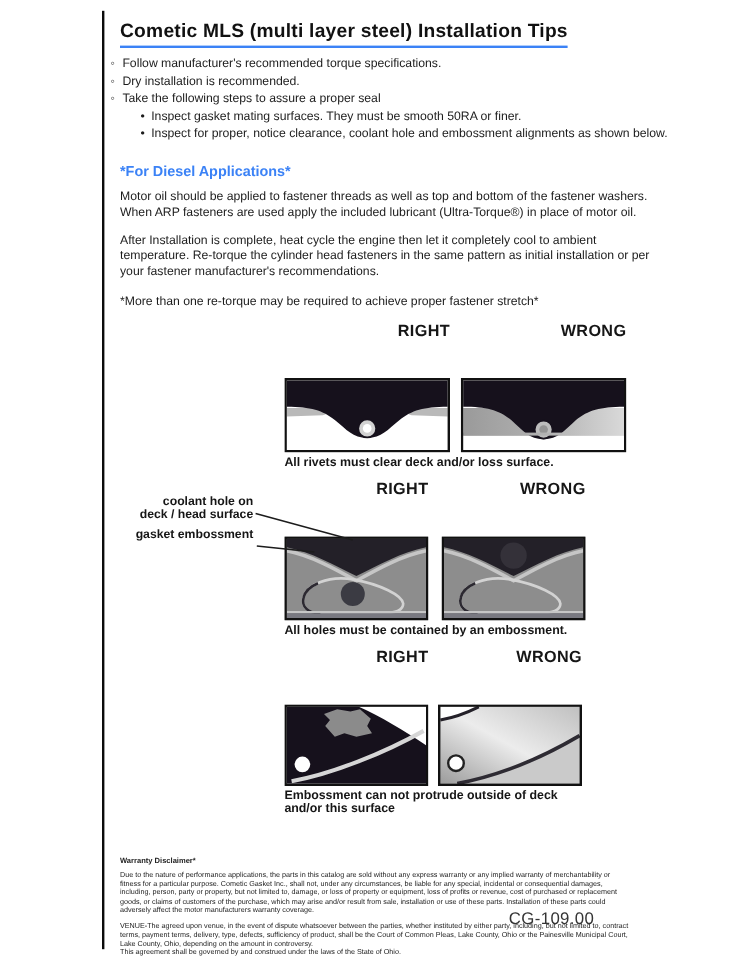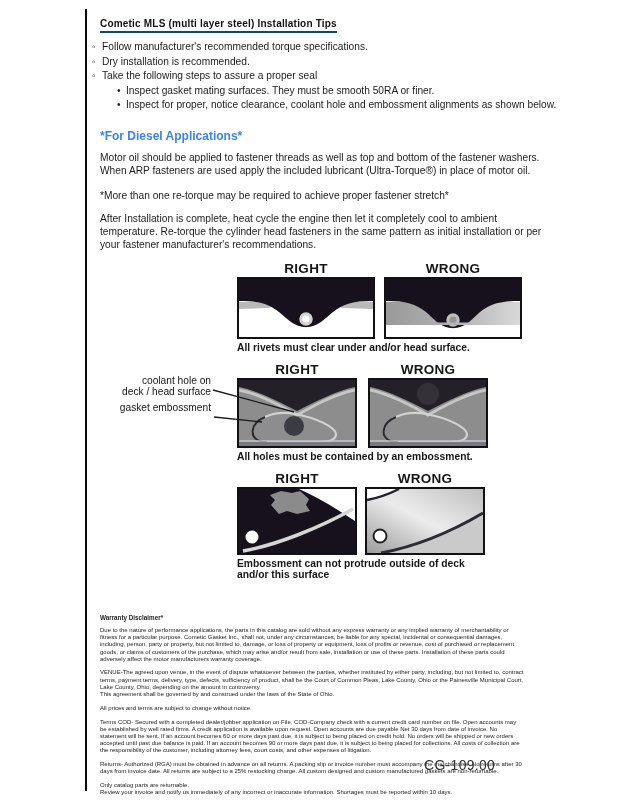--- a/index.html
+++ b/index.html
@@ -4,44 +4,44 @@
 <style>
   html,body{margin:0;padding:0;background:#ffffff;}
   .page{
     position:relative;width:618px;height:800px;background:#ffffff;overflow:hidden;
     font-family:"Liberation Sans", sans-serif;color:#1c1c1c;
   }
   .left-rule{position:absolute;left:85px;top:9px;width:2px;height:782px;background:#0b0b0b;}
   .content{position:absolute;left:100px;top:12px;width:458px;}
 
   .title{
-    display:inline-block;font-size:10px;font-weight:700;letter-spacing:.2px;
-    border-bottom:2px solid #0c4a6e;padding-bottom:2px;margin:6px 0 7px 0;color:#111;
+    display:inline-block;font-size:16px;font-weight:700;letter-spacing:.2px;
+    border-bottom:2px solid #3b82f6;padding-bottom:2px;margin:6px 0 7px 0;color:#111;
   }
   .tip{display:flex;font-size:10.2px;line-height:14.6px;margin-left:-8px;}
   .tip .mk{width:10px;flex:0 0 10px;text-align:left;}
   .tip.sub{margin-left:17px;}
   .tip.sub .mk{width:9px;flex:0 0 9px;}
 
   .diesel-head{font-size:12px;font-weight:700;margin:16px 0 8px 0;color:#3b82f6;}
   .para{font-size:10.2px;line-height:13px;margin:0 0 10px 0;width:452px;}
   .note{margin-top:12px;}
 
   .figures{margin-left:137px;width:300px;}
   .fig-row{margin-top:9px;}
   .fig-pair{display:flex;gap:9px;}
-  .fig-col{display:flex;flex-direction:column;align-items:center;}
+  .fig-col{display:flex;flex-direction:column;align-items:flex-end;gap:31px;}
   .fig-label{font-size:13.5px;font-weight:700;letter-spacing:.3px;color:#161616;margin-bottom:1px;}
   .fig-caption{font-size:10.3px;font-weight:700;margin-top:3px;color:#161616;}
   .fig-caption.wrap{width:256px;line-height:11.5px;}
   .panel{display:block;}
   .fig2-wrap{position:relative;}
   .callouts{
     position:absolute;left:-137px;top:13px;width:111px;text-align:right;
-    font-size:10.2px;font-weight:400;line-height:11.5px;color:#161616;
+    font-size:10.2px;font-weight:700;line-height:11.5px;color:#161616;
   }
   .callout{white-space:pre-line;}
   .callout.second{margin-top:4px;}
   .leader-lines{position:absolute;left:-137px;top:0;pointer-events:none;}
 
   .disclaimer{margin-top:33px;width:424px;color:#232323;}
   .disc-head{font-size:6.3px;font-weight:700;margin-bottom:6px;}
   .disc-para{font-size:6px;line-height:7.2px;margin:0 0 6.5px 0;white-space:pre-line;}
 
   .footer-code{position:absolute;left:400px;top:757px;font-size:14px;letter-spacing:.3px;color:#343434;margin-left:24px;}
@@ -74,22 +74,22 @@
         <span>Inspect gasket mating surfaces.  They must be smooth 50RA or finer.</span>
       </div>
       <div class="tip sub">
         <span class="mk">•</span>
         <span>Inspect for proper, notice clearance, coolant hole and embossment alignments as shown below.</span>
       </div>
     </div>
 
     <div class="diesel-head">*For Diesel Applications*</div>
     <p class="para">Motor oil should be applied to fastener threads as well as top and bottom of the fastener washers. When ARP fasteners are used apply the included lubricant (Ultra-Torque®) in place of motor oil.</p>
+    <p class="para">After Installation is complete, heat cycle the engine then let it completely cool to ambient temperature. Re-torque the cylinder head fasteners in the same pattern as initial installation or per your fastener manufacturer's recommendations.</p>
     <p class="para note">*More than one re-torque may be required to achieve proper fastener stretch*</p>
-    <p class="para">After Installation is complete, heat cycle the engine then let it completely cool to ambient temperature. Re-torque the cylinder head fasteners in the same pattern as initial installation or per your fastener manufacturer's recommendations.</p>
 
     <div class="figures">
 
       <div class="fig-row">
         <div class="fig-pair">
           <div class="fig-col">
             <div class="fig-label">RIGHT</div>
             <svg class="panel" width="138" height="62" viewBox="0 0 138 62">
               <rect x="0" y="0" width="138" height="62" fill="#ffffff"></rect>
               <polygon points="2,25 50,25 32,31 2,32" fill="#b9b9b9"></polygon>
@@ -113,21 +113,21 @@
               <rect x="0" y="0" width="138" height="62" fill="#ffffff"></rect>
               <rect x="2" y="25" width="134" height="23" fill="url(#gradDeck)"></rect>
               <path d="M2,2 H136 V24 C116,24 106,27 96,35 C86,44 81,51 69,51 C57,51 52,44 42,35 C32,27 22,24 2,24 Z" fill="#16111c"></path>
               <circle cx="69" cy="43" r="7.5" fill="#bdbdbd" stroke="#16111c" stroke-width="1.5"></circle>
               <circle cx="69" cy="43" r="3.6" fill="#949494"></circle>
               <rect x="2" y="45.5" width="134" height="2.5" fill="url(#gradDeck)"></rect>
               <rect x="1" y="1" width="136" height="60" fill="none" stroke="#111111" stroke-width="2"></rect>
             </svg>
           </div>
         </div>
-        <div class="fig-caption">All rivets must clear under and/or head surface.</div>
+        <div class="fig-caption">All rivets must clear deck and/or loss surface.</div>
       </div>
 
       <div class="fig-row fig2-wrap">
         <div class="callouts">
           <div class="callout">coolant hole on
 deck / head surface</div>
           <div class="callout second">gasket embossment</div>
         </div>
         <svg class="leader-lines" width="260" height="82" viewBox="0 0 260 82">
           <path d="M113,28 L194,50" stroke="#1c1c1c" stroke-width="1.3" fill="none"></path>

